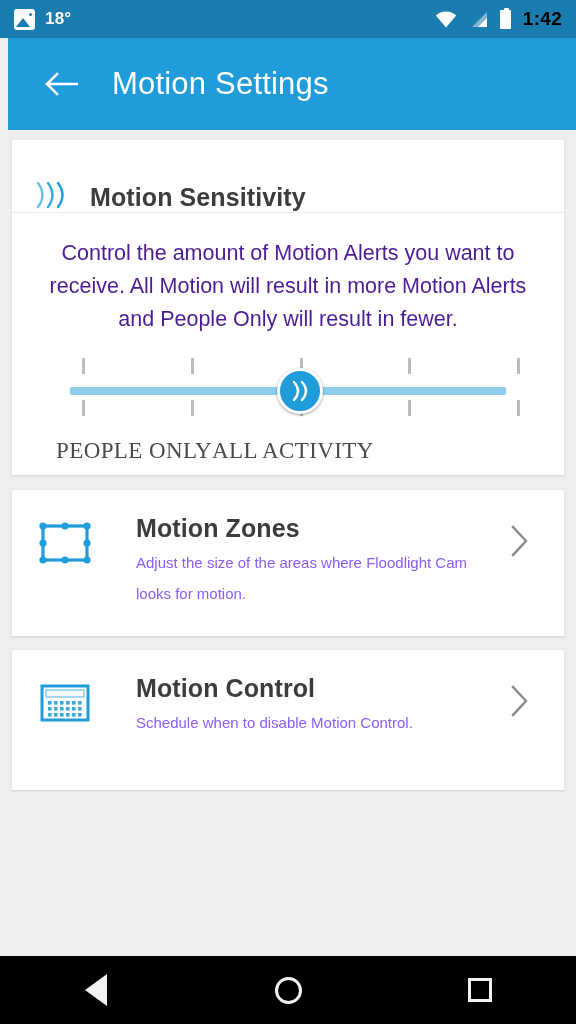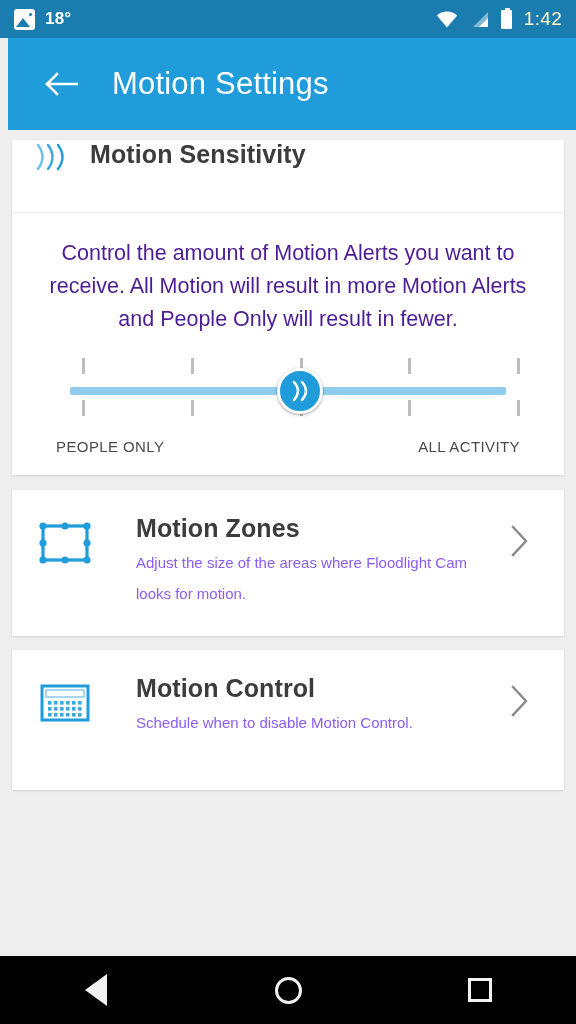--- a/index.html
+++ b/index.html
@@ -37,21 +37,21 @@
   .wifi-icon svg { display:block; }
   .signal-icon { width: 19px; height: 17px; position: relative; }
   .battery-icon {
     width: 11px; height: 19px; border: 2px solid #ffffff; border-radius: 1px;
     background: #ffffff; position: relative;
   }
   .battery-icon:before {
     content:""; position:absolute; top:-4px; left:2px; width:5px; height:3px;
     background:#ffffff; border-radius:1px;
   }
-  .sb-time { color:#fef9c3; font-size: 19px; font-weight: normal; letter-spacing:.3px; }
+  .sb-time { color:#000000; font-size: 19px; font-weight: bold; letter-spacing:.3px; }
 
   
   .appbar {
     position: absolute; top: 38px; left: 8px; width: 576px; height: 92px;
     background: #1f9cd9; display: flex; align-items: center;
   }
   .back-btn {
     width: 58px; height: 58px; margin-left: 24px;
     display: flex; align-items: center; justify-content: center; cursor: pointer;
   }
@@ -63,21 +63,21 @@
   
   .card {
     position: absolute; left: 12px; width: 552px; background: #ffffff;
     box-shadow: 0 1px 2px rgba(0,0,0,.13);
   }
   #card-sensitivity { top: 140px; height: 335px; }
   #card-zones { top: 490px; height: 146px; }
   #card-schedule { top: 650px; height: 140px; }
 
   .card-header {
-    height: 73px; display: flex; align-items: flex-start;
+    height: 73px; display: flex; align-items: flex-end;
     border-bottom: 1px solid #ececec; padding-left: 22px;
   }
   .chev-motion { width: 44px; height: 34px; flex: none; }
   .card-header-title {
     font-size: 25px; font-weight: bold; color: #3c3c3c; margin-left: 12px;
     letter-spacing: .1px;
   }
 
   .sens-desc {
     padding: 24px 28px 0 28px; text-align: center;
@@ -97,23 +97,23 @@
   .tick.bottom { top: 42px; }
   .slider-thumb {
     position: absolute; top: 10px; left: 265px;
     width: 46px; height: 46px; border-radius: 50%;
     background: #1f9cd9; border: 3px solid #ffffff;
     box-shadow: 0 1px 3px rgba(0,0,0,.38);
     display: flex; align-items: center; justify-content: center;
     cursor: pointer;
   }
   .slider-labels {
-    display: flex; justify-content: space-between;
+    display: flex; justify-content: flex-start;
     padding: 6px 44px 0 44px;
-    font-size: 15px; color: #4a4a4a; letter-spacing: .4px;
+    font-size: 23px; color: #4a4a4a; letter-spacing: .4px; font-family: Liberation Serif, serif;
   }
 
   
   .row { display: flex; align-items: flex-start; height: 100%; padding: 24px 22px 0 26px; cursor:pointer;gap:18px;}
   .row-icon { width: 56px; flex: none; margin-top: 6px; }
   .row-text { flex: 1; margin-left: 24px; }
   .row-title { font-size: 25px; font-weight: bold; color: #3c3c3c; letter-spacing:.1px;}
   .row-sub { font-size: 15px; line-height: 31px; color: #8b5cf6; margin-top: 4px; }
   .row-chevron { width: 34px; flex: none; align-self: flex-start; margin-top: 10px; }
 

